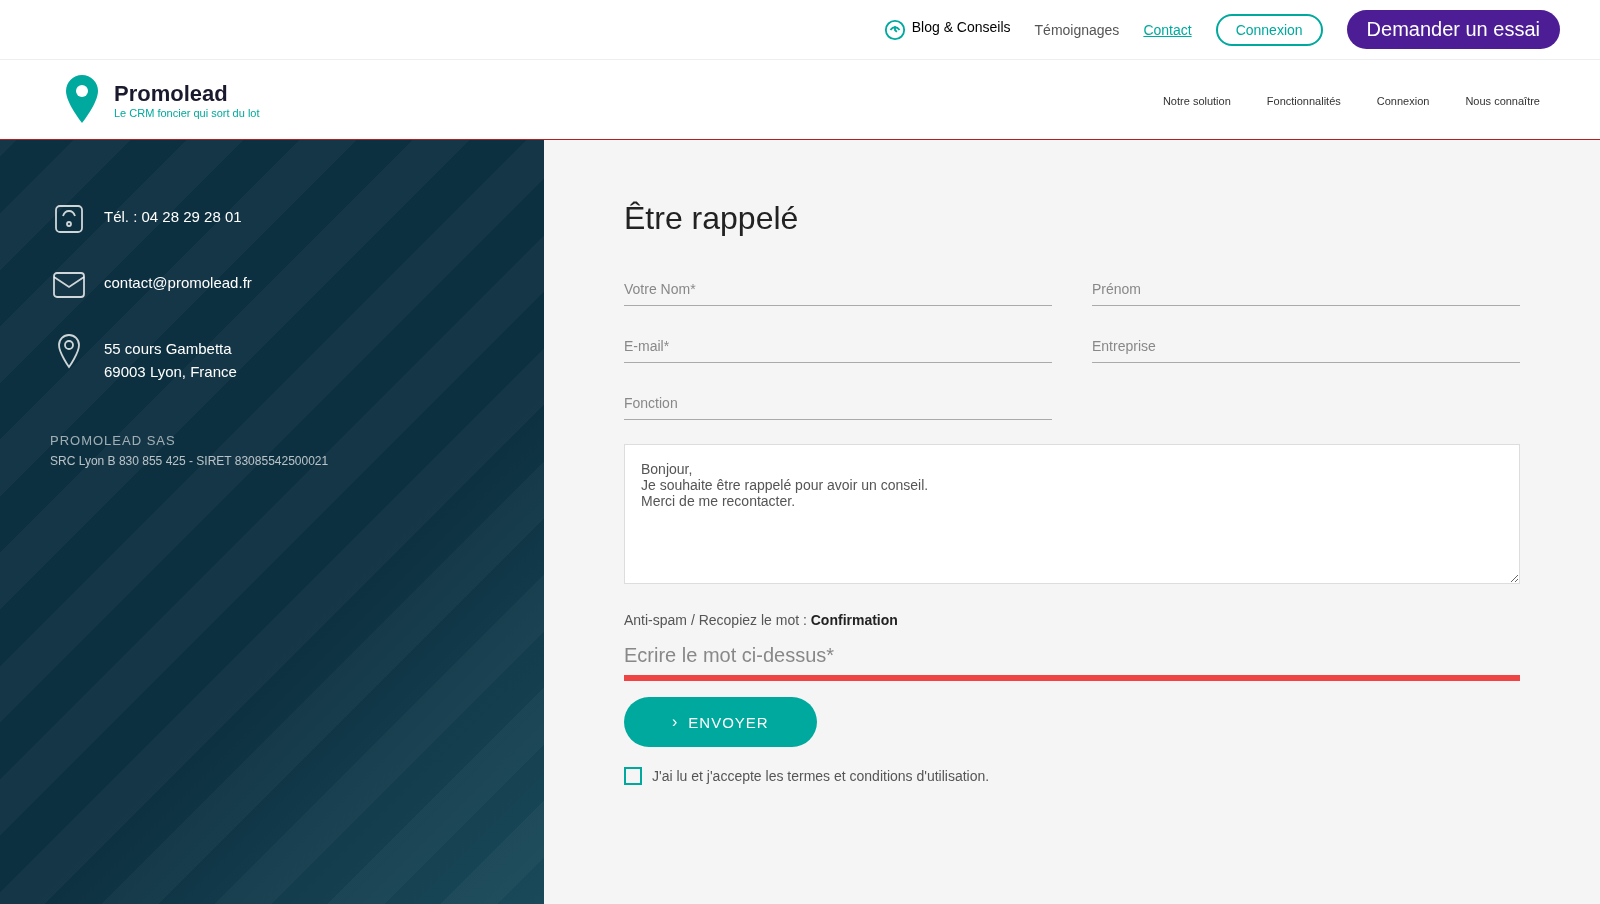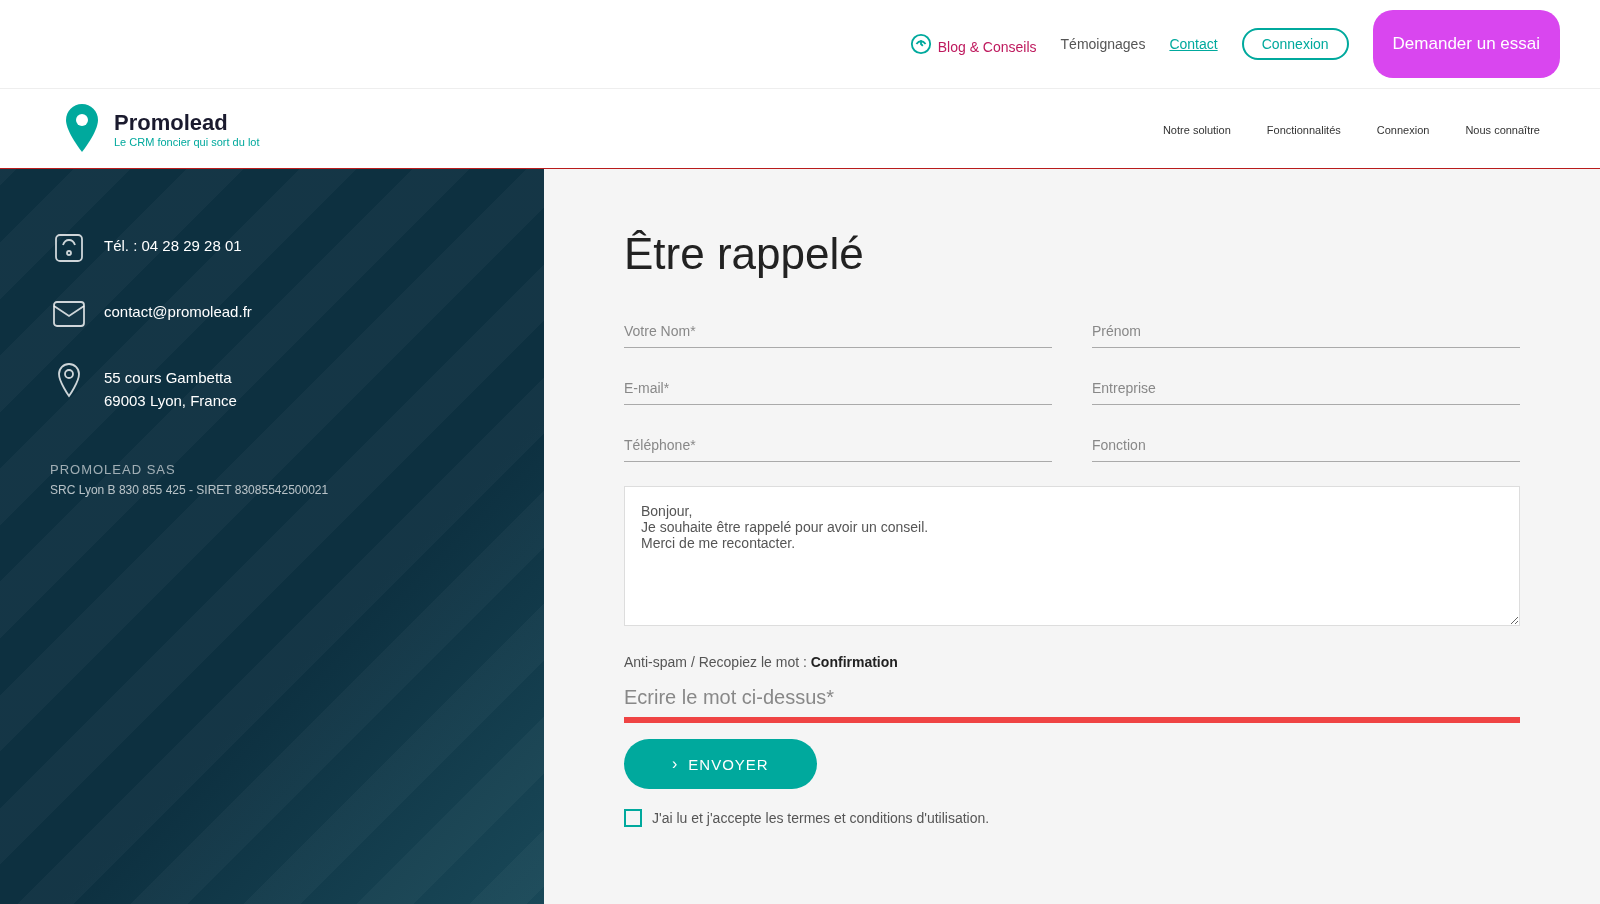--- a/index.html
+++ b/index.html
@@ -17,41 +17,41 @@
     .top-bar a {
       text-decoration: none;
       color: #555;
       font-size: 14px;
     }
     .top-bar a.active {
       color: #00a99d;
       text-decoration: underline;
     }
     .top-bar .blog-link {
-      display: flex; align-items: flex-end; gap: 6px; color: #be185d;
+      display: flex; align-items: flex-start; gap: 6px; color: #000000;
     }
     .top-bar .blog-icon {
       width: 22px; height: 22px;
     }
     .btn-connexion {
       border: 2px solid #00a99d;
       color: #00a99d;
       background: transparent;
       border-radius: 20px;
       padding: 6px 18px;
       font-size: 14px;
       cursor: pointer;
     }
     .btn-essai {
-      background: #d946ef;
+      background: #4c1d95;
       color: #fff;
       border: none;
       border-radius: 20px;
-      padding: 24px 20px;
-      font-size: 17px;
+      padding: 8px 20px;
+      font-size: 20px;
       cursor: pointer;
     }
 
     
     .main-nav {
       display: flex;
       align-items: center;
       padding: 0 60px;
       height: 80px;
       border-bottom: 1px solid #b91c1c;
@@ -151,21 +151,21 @@
       color: rgba(255,255,255,0.7);
     }
 
     
     .right-panel {
       flex: 1;
       background: #f5f5f5;
       padding: 60px 80px;
     }
     .form-title {
-      font-size: 44px;
+      font-size: 32px;
       font-weight: 400;
       color: #222;
       margin-bottom: 36px;
     }
     .form-grid {
       display: grid;
       grid-template-columns: 1fr 1fr;
       gap: 0 40px;
     }
     .form-field {
@@ -346,23 +346,20 @@
       <div class="form-field">
         <input type="text" placeholder="Prénom" style="">
       </div>
       <div class="form-field">
         <input type="email" placeholder="E-mail*" style="">
       </div>
       <div class="form-field">
         <input type="text" placeholder="Entreprise" style="">
       </div>
       <div class="form-field">
-        <input type="tel" placeholder="Téléphone*" style="">
-      </div>
-      <div class="form-field">
         <input type="text" placeholder="Fonction" style="">
       </div>
     </div>
     <div class="form-textarea-wrap">
       <textarea id="msg-area" style="">Bonjour,
 Je souhaite être rappelé pour avoir un conseil.
 Merci de me recontacter.</textarea>
     </div>
     <div class="antispam-row">
       <p class="antispam-label">

